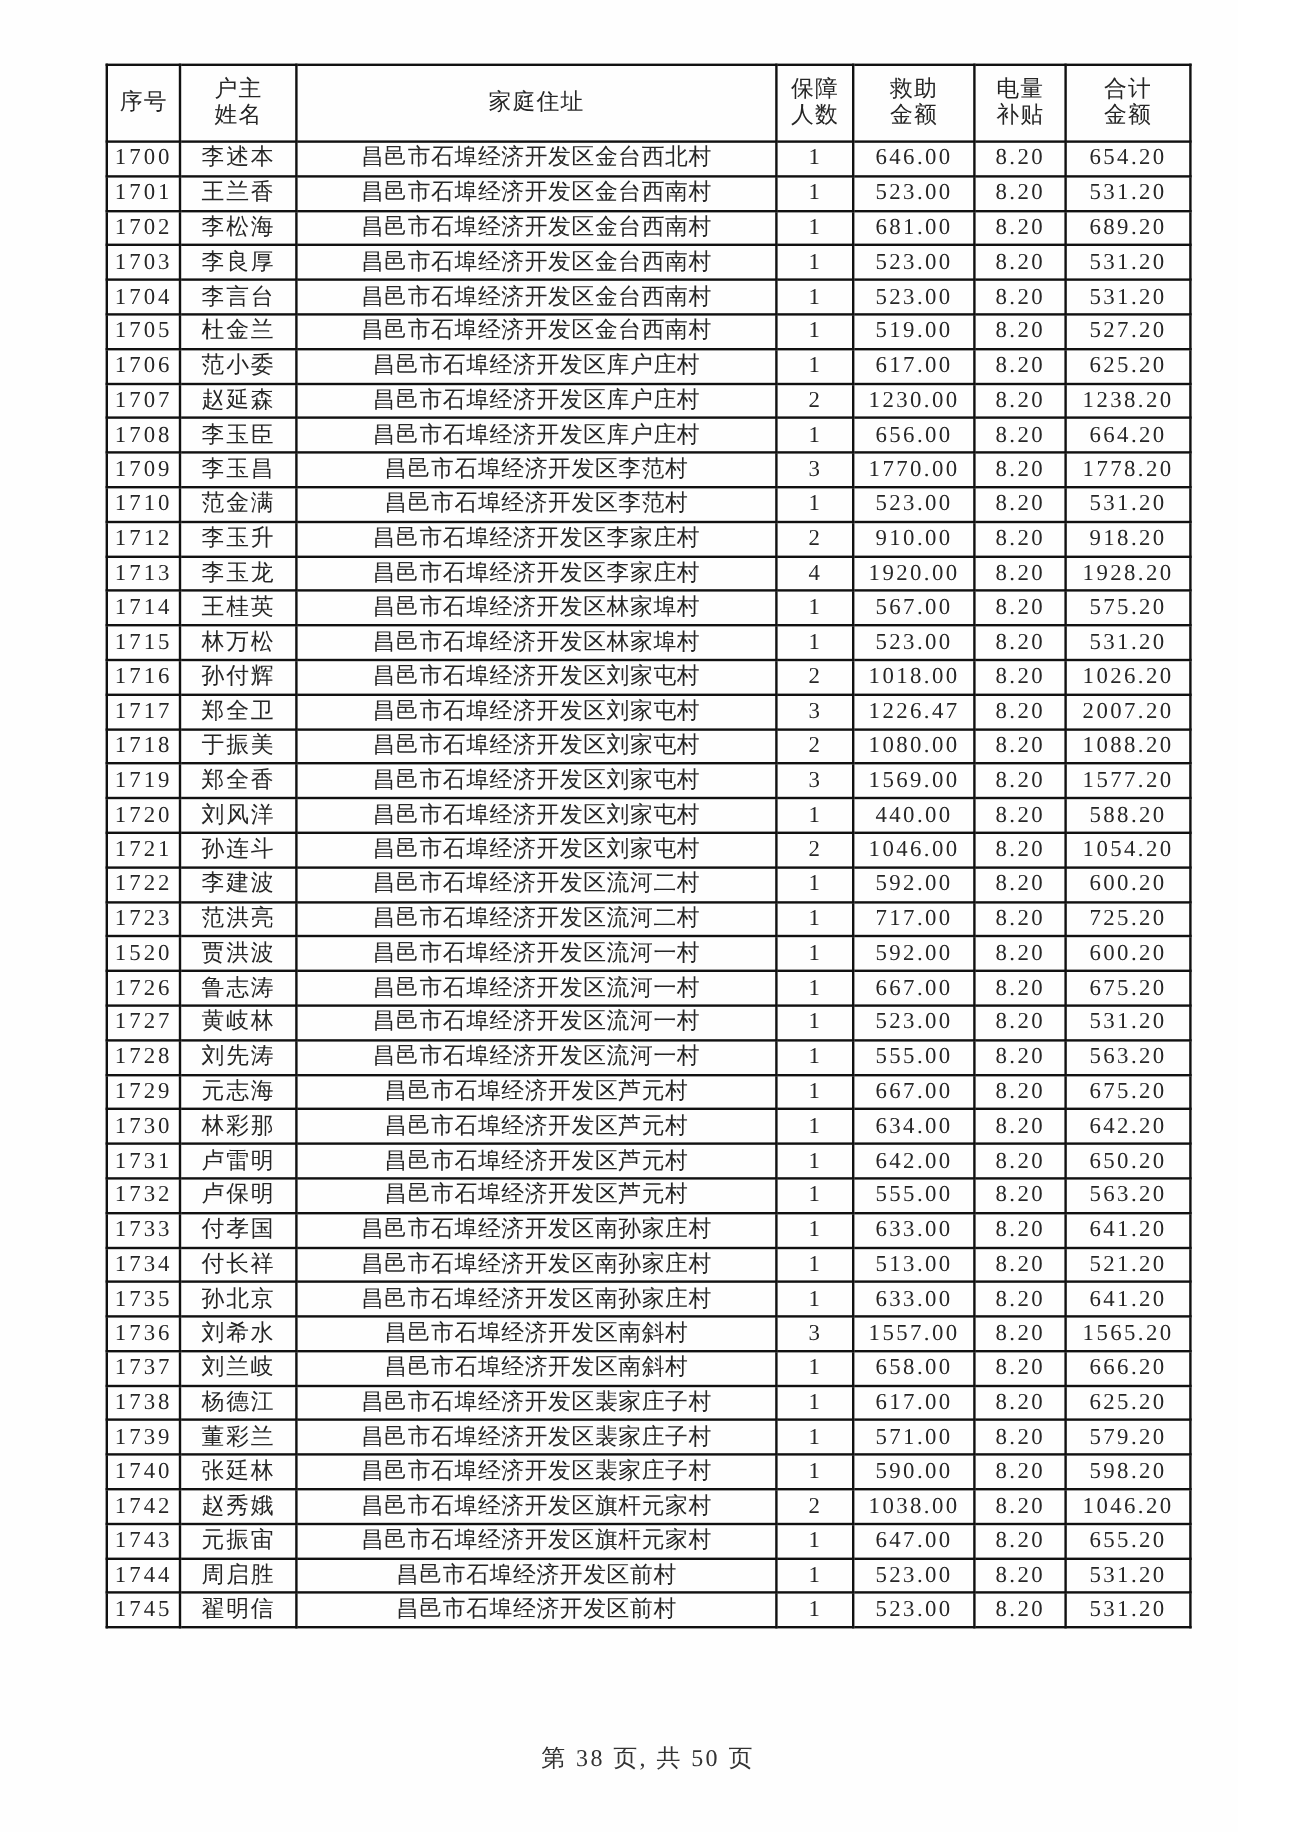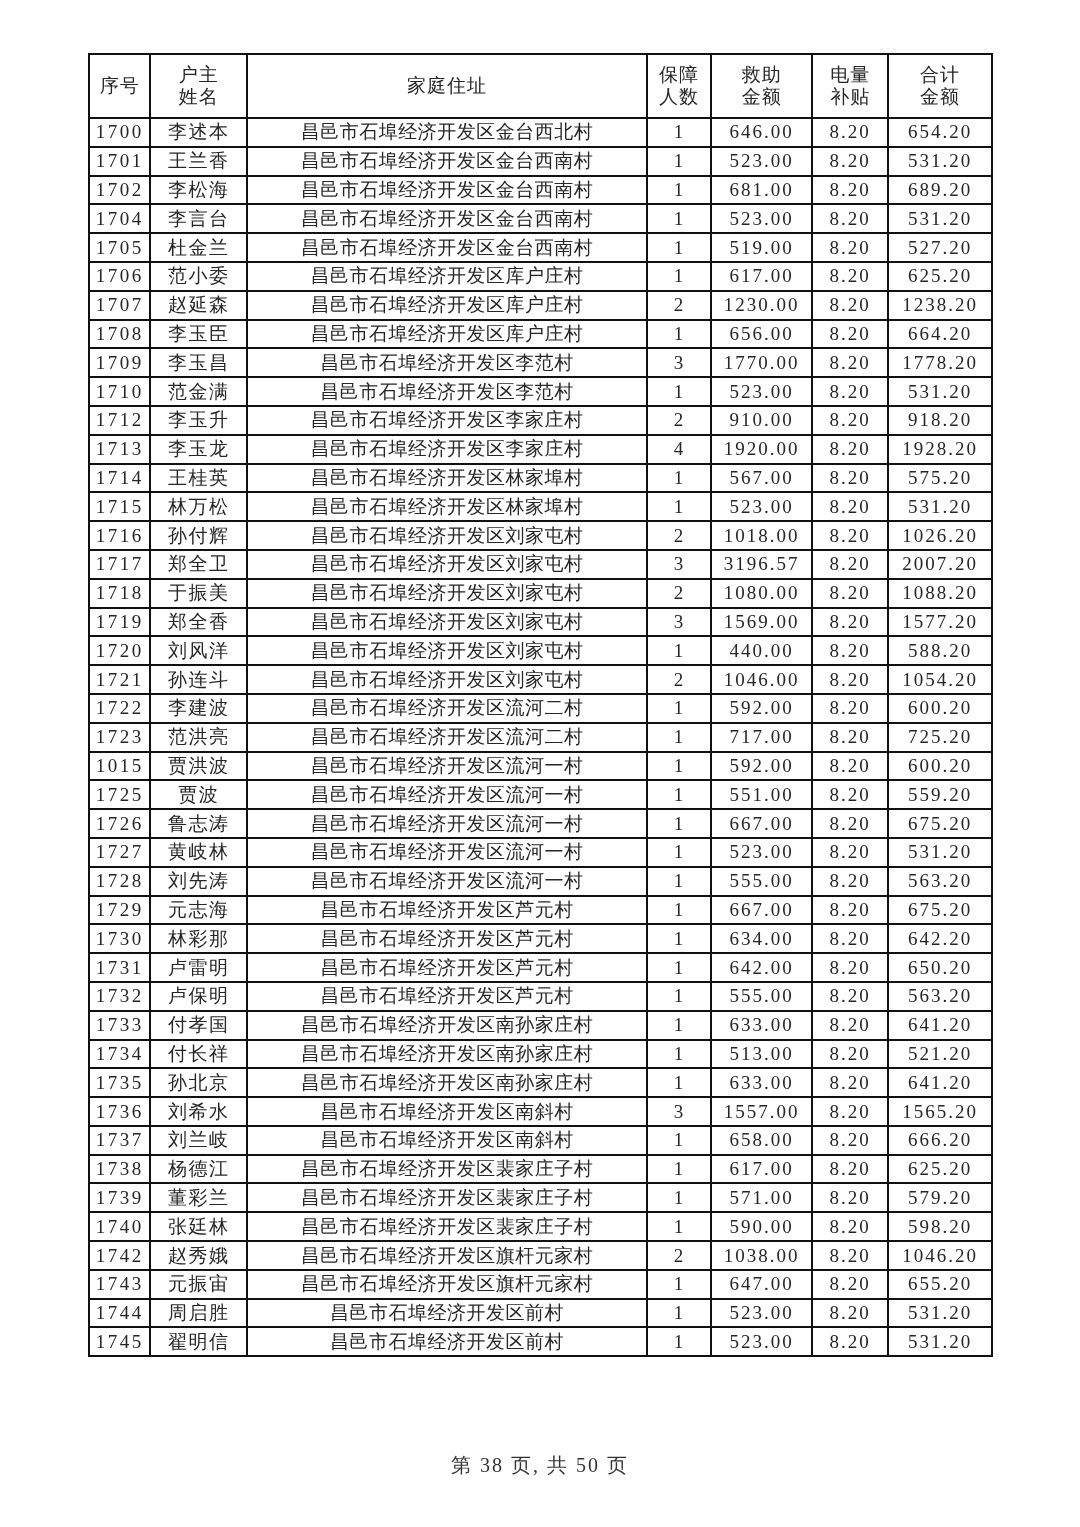--- a/index.html
+++ b/index.html
@@ -128,20 +128,29 @@
         <tr>
           <td class="col-index">1702</td>
           <td class="col-name">李松海</td>
           <td class="col-address">昌邑市石埠经济开发区金台西南村</td>
           <td class="col-persons">1</td>
           <td class="col-relief">681.00</td>
           <td class="col-electricity">8.20</td>
           <td class="col-total">689.20</td>
         </tr>
         <tr>
+          <td class="col-index">1703</td>
+          <td class="col-name">李良厚</td>
+          <td class="col-address">昌邑市石埠经济开发区金台西南村</td>
+          <td class="col-persons">1</td>
+          <td class="col-relief">523.00</td>
+          <td class="col-electricity">8.20</td>
+          <td class="col-total">531.20</td>
+        </tr>
+        <tr>
           <td class="col-index">1704</td>
           <td class="col-name">李言台</td>
           <td class="col-address">昌邑市石埠经济开发区金台西南村</td>
           <td class="col-persons">1</td>
           <td class="col-relief">523.00</td>
           <td class="col-electricity">8.20</td>
           <td class="col-total">531.20</td>
         </tr>
         <tr>
           <td class="col-index">1705</td>
@@ -240,21 +249,21 @@
           <td class="col-persons">2</td>
           <td class="col-relief">1018.00</td>
           <td class="col-electricity">8.20</td>
           <td class="col-total">1026.20</td>
         </tr>
         <tr>
           <td class="col-index">1717</td>
           <td class="col-name">郑全卫</td>
           <td class="col-address">昌邑市石埠经济开发区刘家屯村</td>
           <td class="col-persons">3</td>
-          <td class="col-relief">3196.57</td>
+          <td class="col-relief">1226.47</td>
           <td class="col-electricity">8.20</td>
           <td class="col-total">2007.20</td>
         </tr>
         <tr>
           <td class="col-index">1718</td>
           <td class="col-name">于振美</td>
           <td class="col-address">昌邑市石埠经济开发区刘家屯村</td>
           <td class="col-persons">2</td>
           <td class="col-relief">1080.00</td>
           <td class="col-electricity">8.20</td>
@@ -299,36 +308,27 @@
         <tr>
           <td class="col-index">1723</td>
           <td class="col-name">范洪亮</td>
           <td class="col-address">昌邑市石埠经济开发区流河二村</td>
           <td class="col-persons">1</td>
           <td class="col-relief">717.00</td>
           <td class="col-electricity">8.20</td>
           <td class="col-total">725.20</td>
         </tr>
         <tr>
-          <td class="col-index">1015</td>
+          <td class="col-index">1520</td>
           <td class="col-name">贾洪波</td>
           <td class="col-address">昌邑市石埠经济开发区流河一村</td>
           <td class="col-persons">1</td>
           <td class="col-relief">592.00</td>
           <td class="col-electricity">8.20</td>
           <td class="col-total">600.20</td>
-        </tr>
-        <tr>
-          <td class="col-index">1725</td>
-          <td class="col-name">贾波</td>
-          <td class="col-address">昌邑市石埠经济开发区流河一村</td>
-          <td class="col-persons">1</td>
-          <td class="col-relief">551.00</td>
-          <td class="col-electricity">8.20</td>
-          <td class="col-total">559.20</td>
         </tr>
         <tr>
           <td class="col-index">1726</td>
           <td class="col-name">鲁志涛</td>
           <td class="col-address">昌邑市石埠经济开发区流河一村</td>
           <td class="col-persons">1</td>
           <td class="col-relief">667.00</td>
           <td class="col-electricity">8.20</td>
           <td class="col-total">675.20</td>
         </tr>

